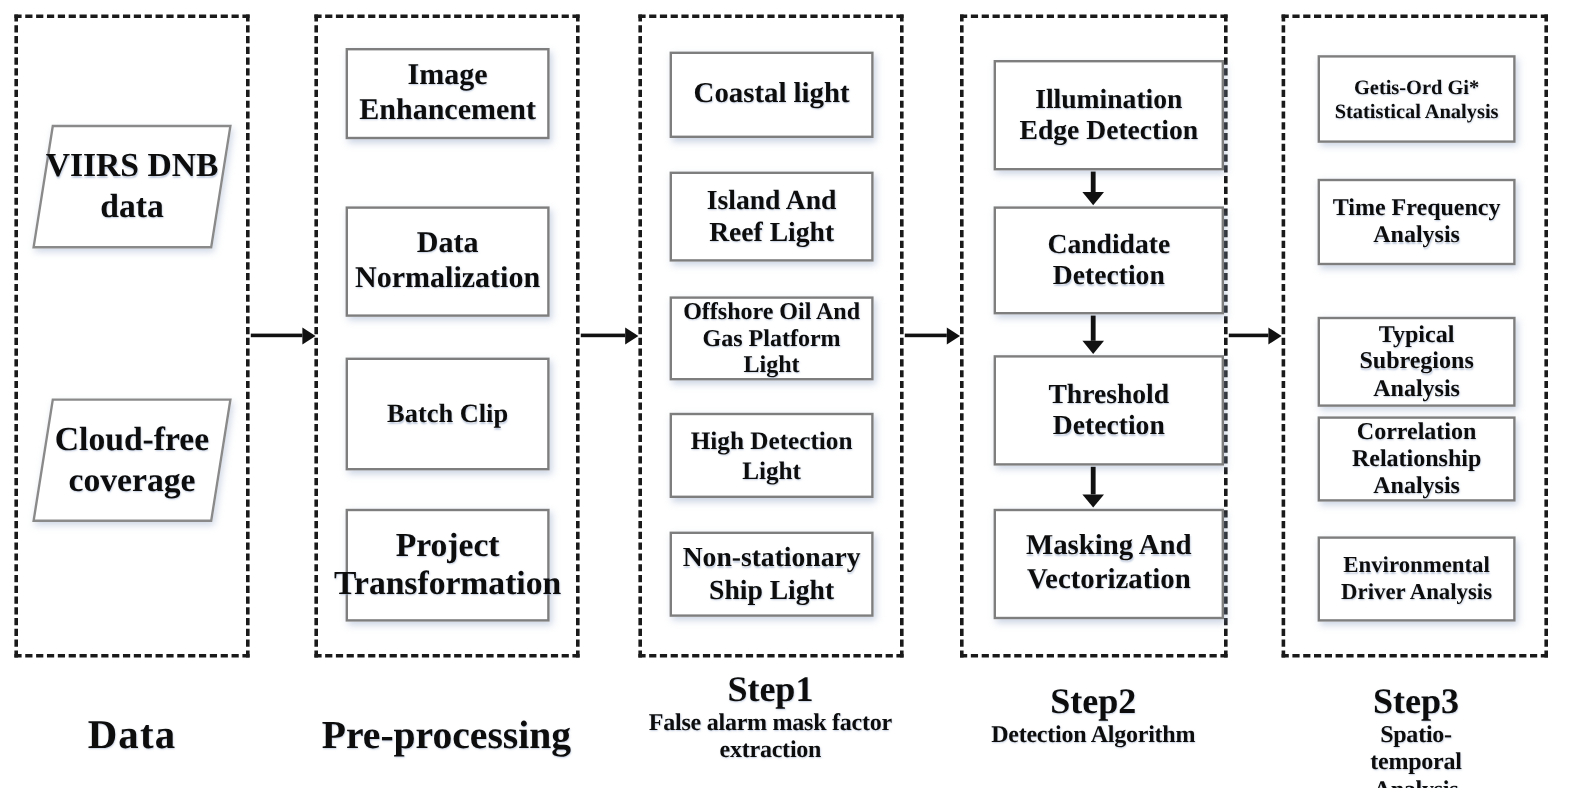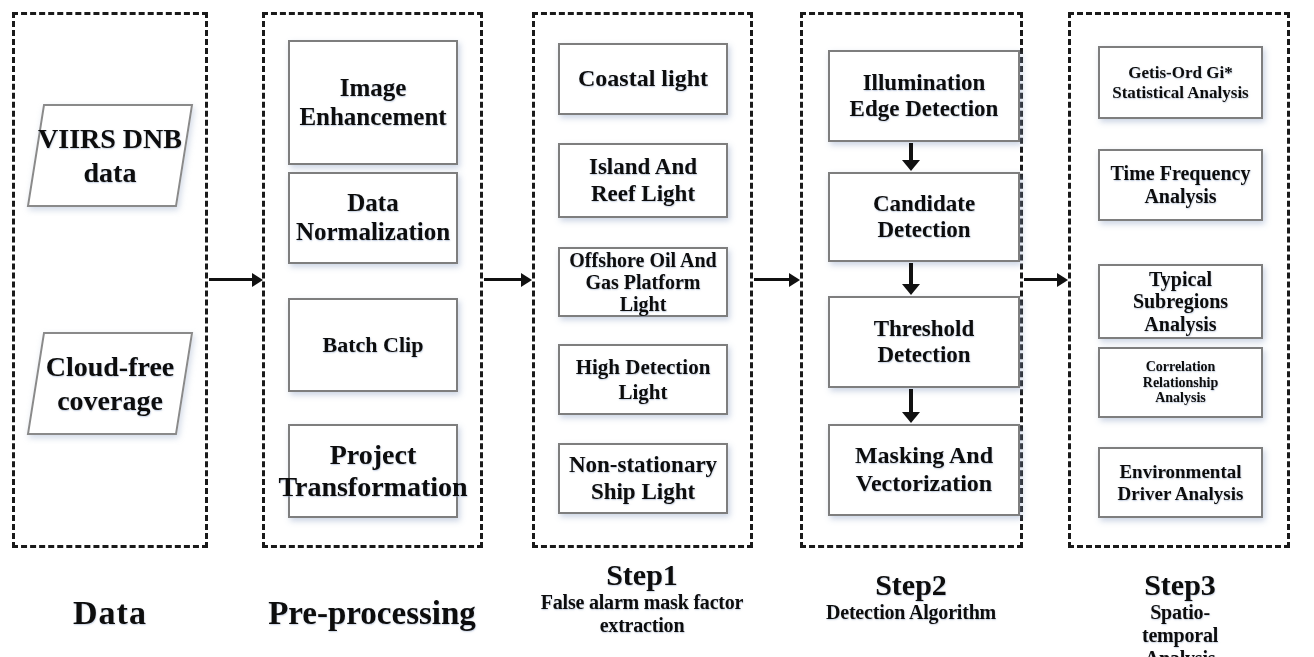--- a/index.html
+++ b/index.html
@@ -18,21 +18,21 @@
   
   .node{
     position:absolute;box-sizing:border-box;background:#ffffff;
     border:2px solid #7e7e7e;
     box-shadow:2px 3px 6px rgba(140,160,195,0.45);
     display:flex;align-items:center;justify-content:center;
     text-align:center;white-space:pre-line;line-height:1.15;
     text-shadow:0.5px 1px 1.5px rgba(140,160,195,0.55);
   }
   .g2 .node{left:23px;width:170px;}
-  .g2 .node:nth-of-type(1){top:25px;height:125px;font-size:25px;}
+  .g2 .node:nth-of-type(1){top:25px;height:76px;font-size:25px;}
   .g2 .node:nth-of-type(2){top:157px;height:92px;font-size:25px;}
   .g2 .node:nth-of-type(3){top:283px;height:94px;font-size:22px;}
   .g2 .node:nth-of-type(4){top:409px;height:94px;font-size:28px;}
 
   .g3 .node{left:23px;width:170px;}
   .g3 .node:nth-of-type(1){top:28px;height:72px;font-size:24px;text-align:right;}
   .g3 .node:nth-of-type(2){top:128px;height:75px;font-size:23px;}
   .g3 .node:nth-of-type(3){top:232px;height:70px;font-size:20px;line-height:1.1;}
   .g3 .node:nth-of-type(4){top:329px;height:71px;font-size:21px;}
   .g3 .node:nth-of-type(5){top:428px;height:71px;font-size:23px;}
@@ -40,21 +40,21 @@
   .g4 .node{left:25px;width:192px;font-size:23px;}
   .g4 .node:nth-of-type(1){top:35px;height:92px;}
   .g4 .node:nth-of-type(2){top:157px;height:90px;}
   .g4 .node:nth-of-type(3){top:281px;height:92px;}
   .g4 .node:nth-of-type(4){top:409px;height:92px;font-size:24px;}
 
   .g5 .node{left:27px;width:165px;}
   .g5 .node:nth-of-type(1){top:31px;height:73px;font-size:17px;}
   .g5 .node:nth-of-type(2){top:134px;height:72px;font-size:20px;}
   .g5 .node:nth-of-type(3){top:233px;height:75px;font-size:20px;line-height:1.12;margin-top:16px;}
-  .g5 .node:nth-of-type(4){top:332px;height:71px;font-size:14px;line-height:1.12;}
+  .g5 .node:nth-of-type(4){top:332px;height:71px;font-size:20px;line-height:1.12;}
   .g5 .node:nth-of-type(5){top:432px;height:71px;font-size:19px;}
 
   
   .para{
     position:absolute;left:20px;width:150px;height:103px;box-sizing:border-box;
     background:#ffffff;border:2px solid #8a8a8a;
     transform:skewX(-9deg);
     box-shadow:2px 3px 6px rgba(140,160,195,0.4);
   }
   .para .ptxt{

